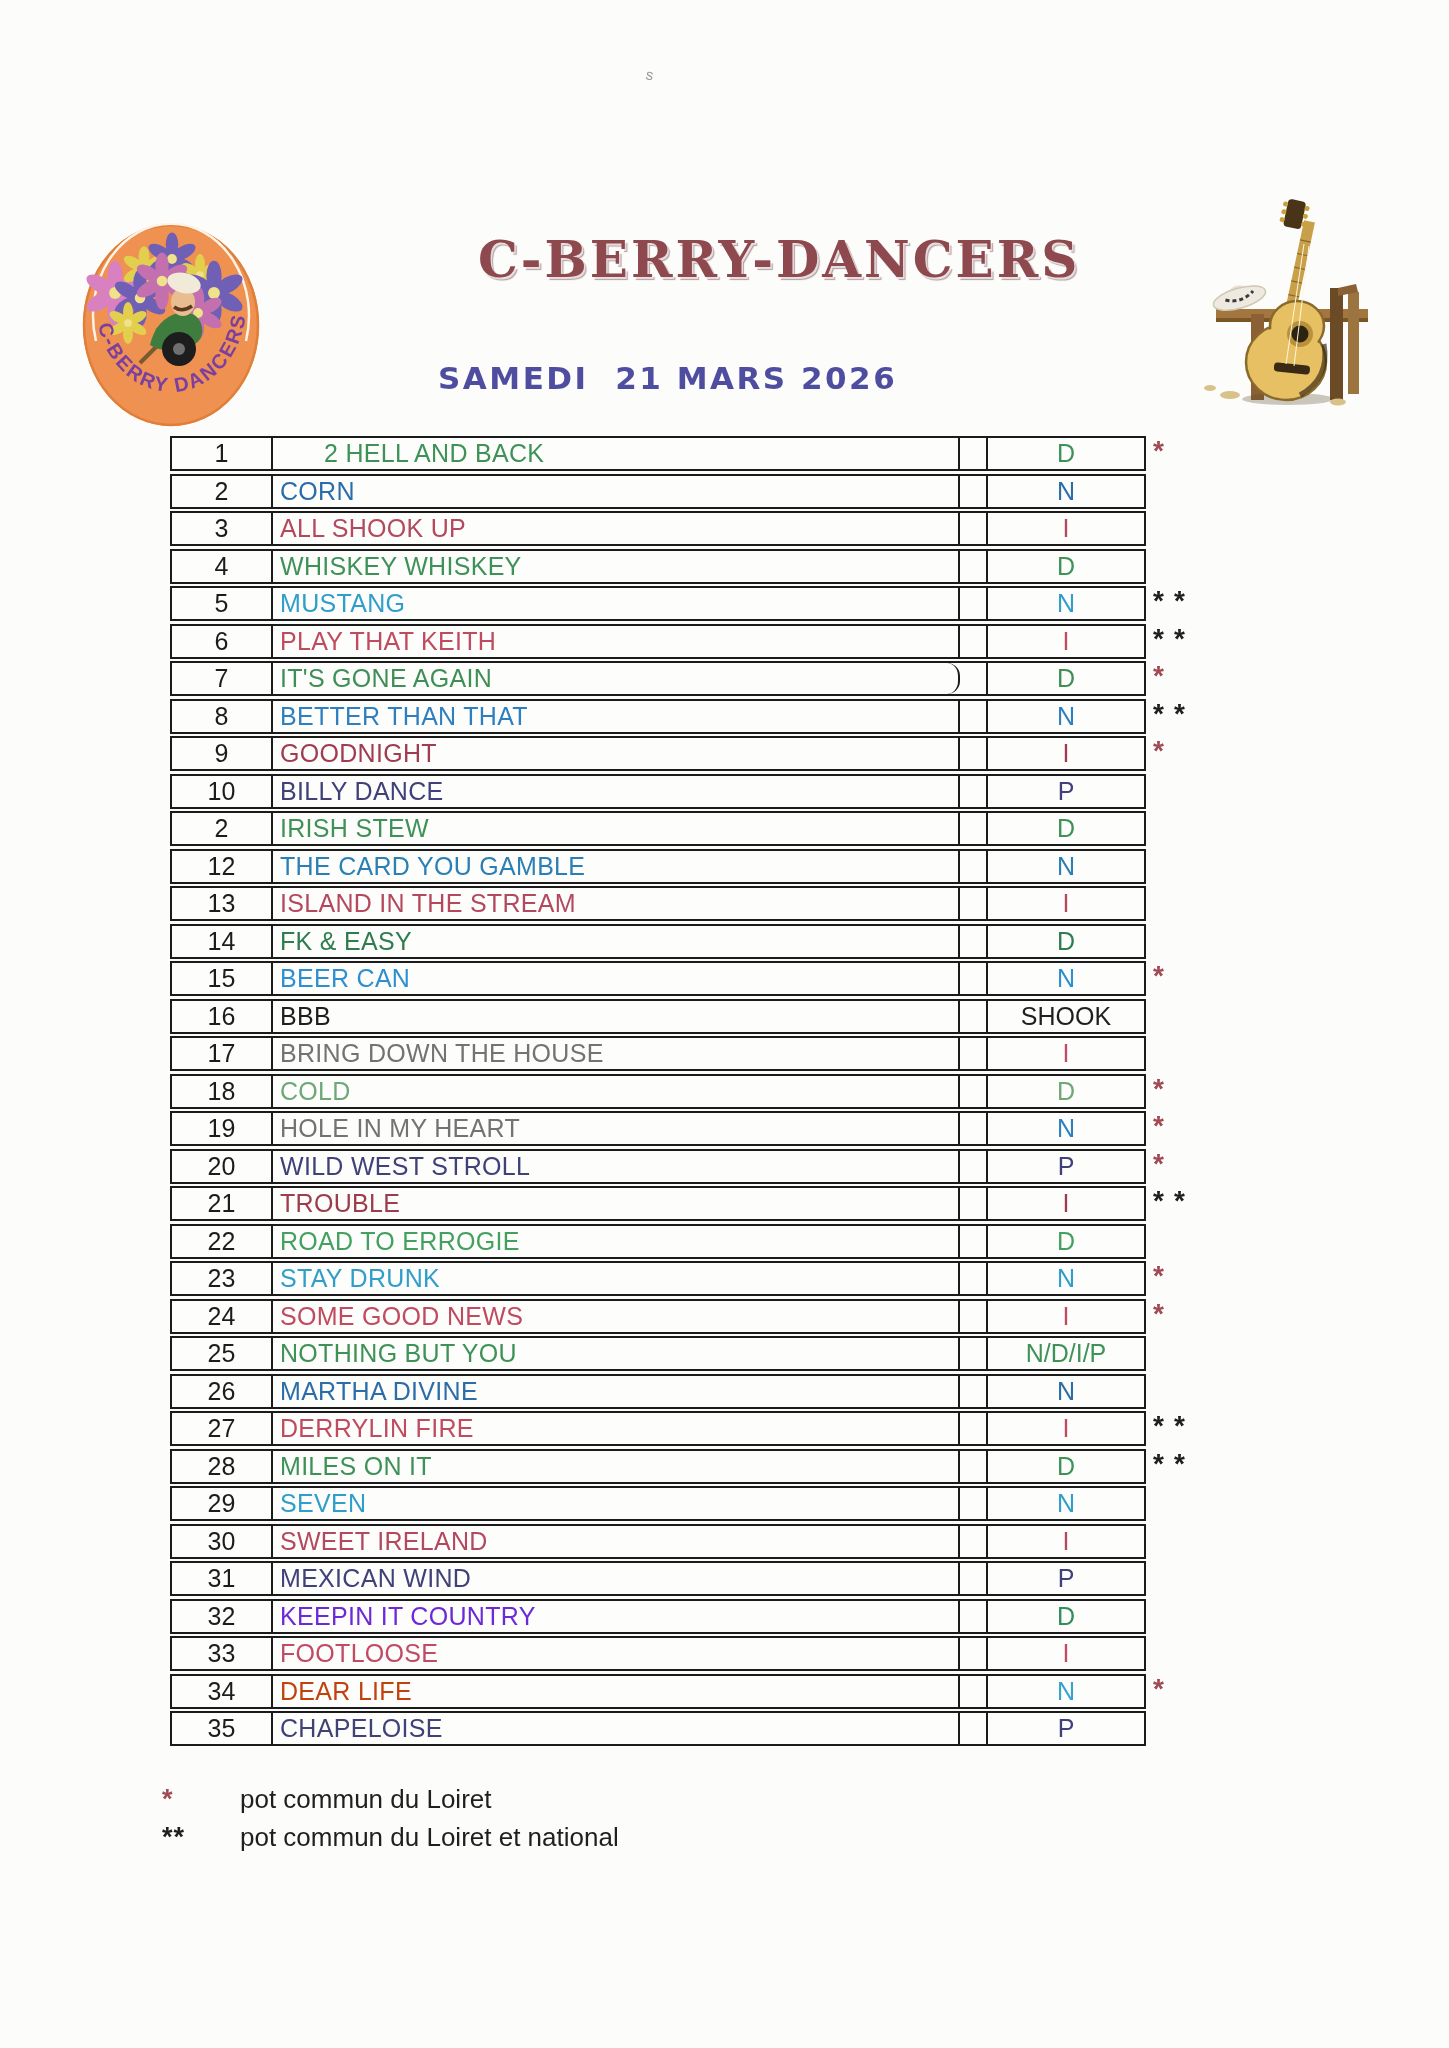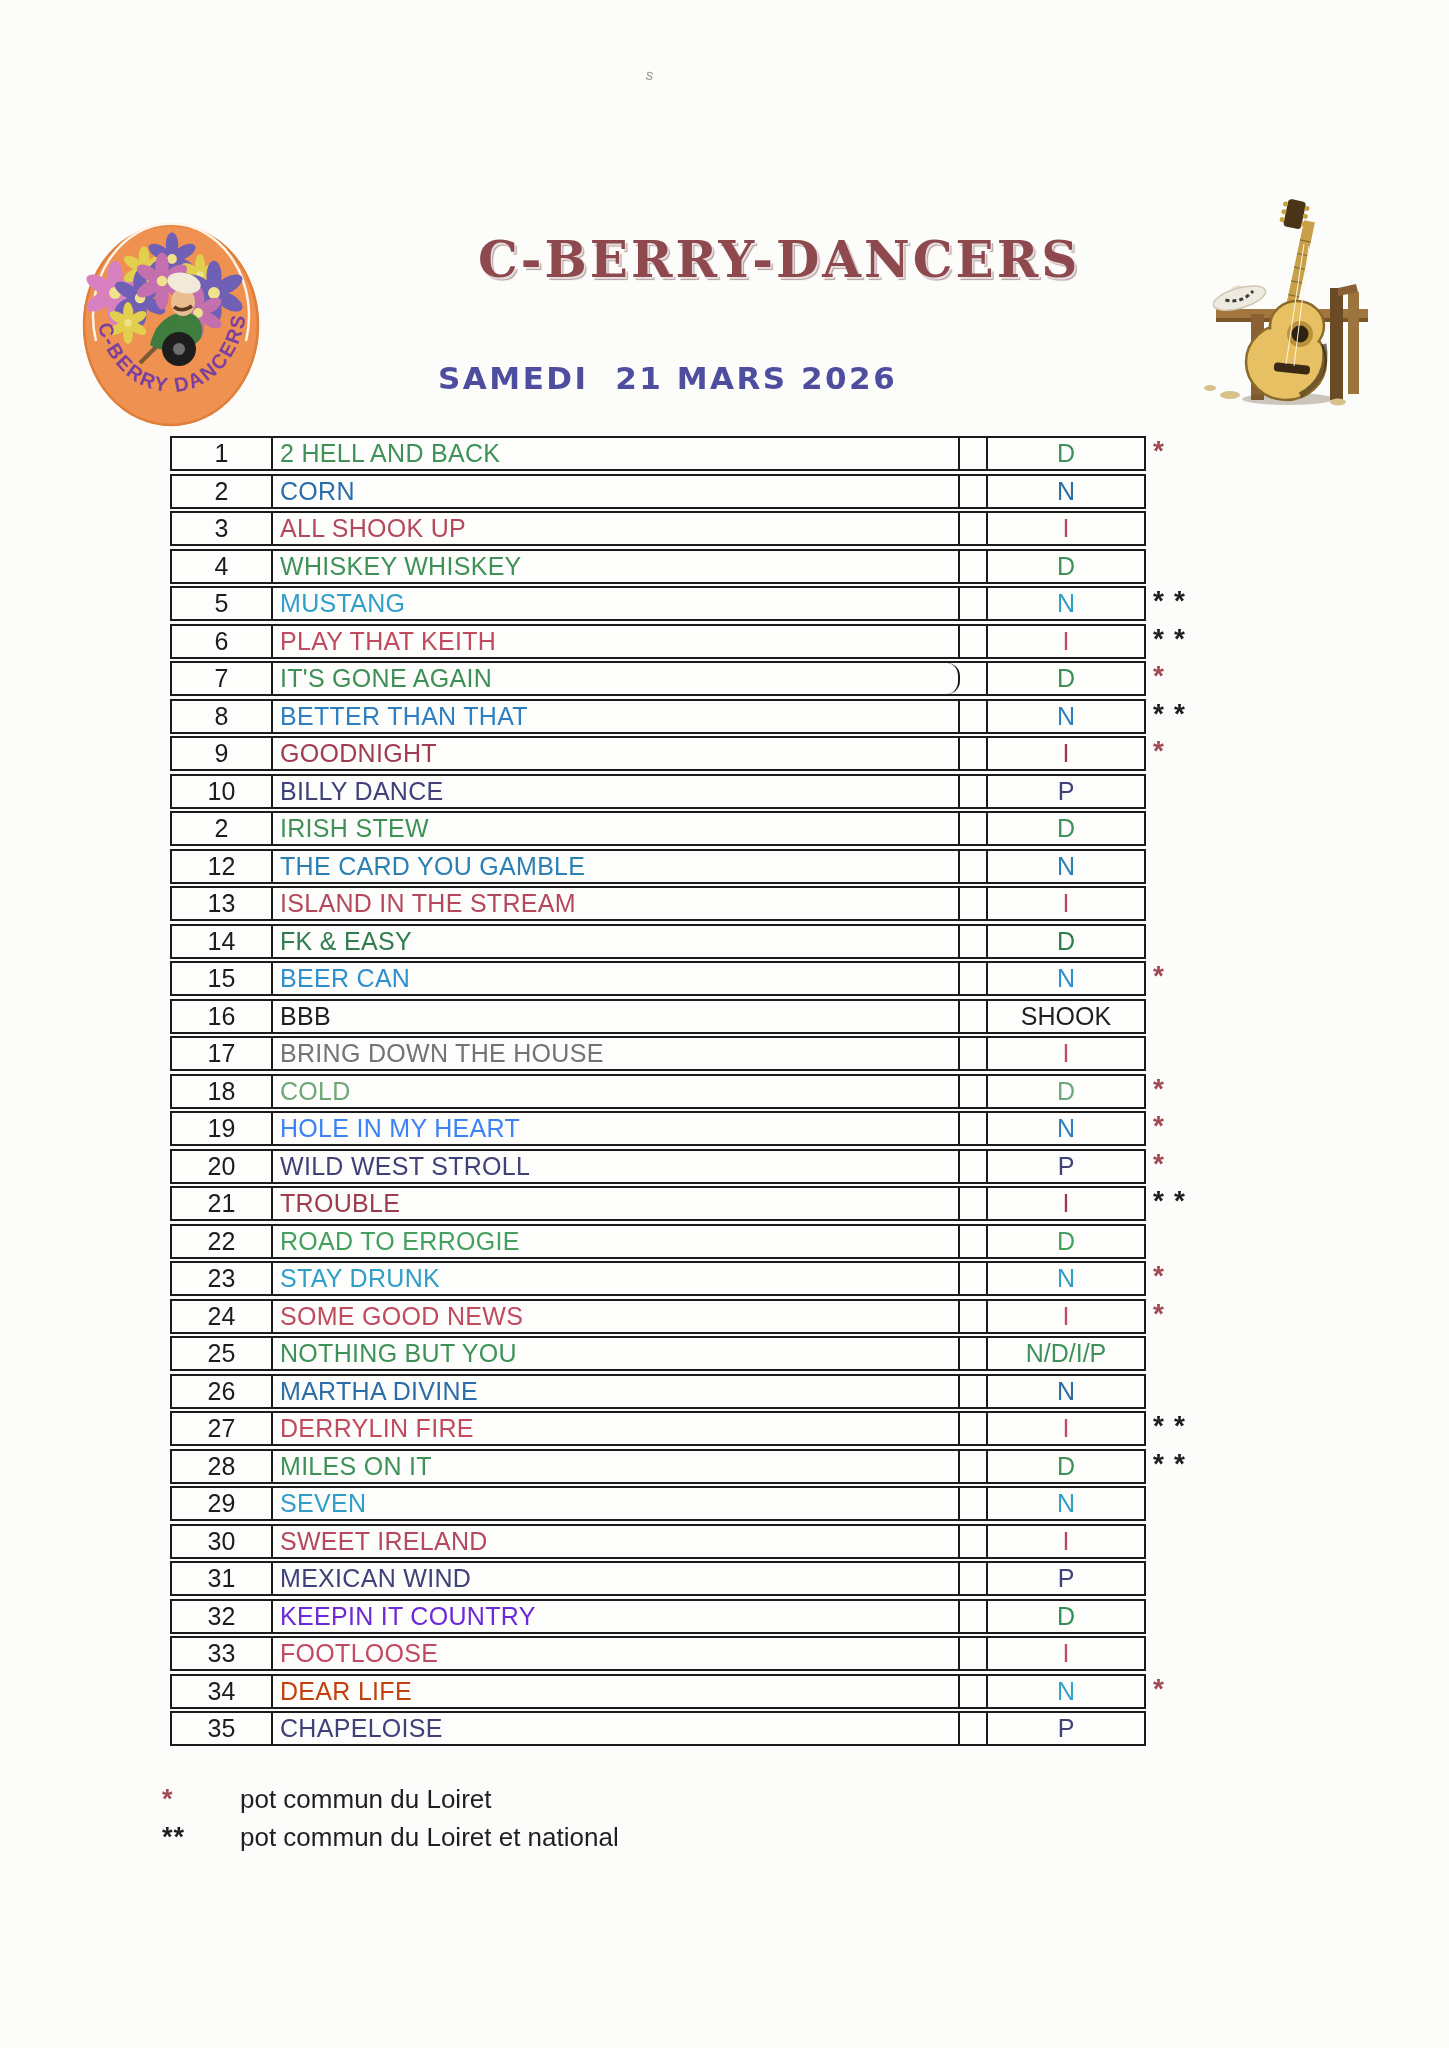--- a/index.html
+++ b/index.html
@@ -136,21 +136,21 @@
       <line x1="106" y1="174" x2="121" y2="54" stroke="#fff6e0" stroke-width="1"></line>
       <ellipse cx="42" cy="203" rx="10" ry="4" fill="#d8c28a"></ellipse>
       <ellipse cx="150" cy="210" rx="8" ry="3.5" fill="#d8c28a"></ellipse>
       <ellipse cx="22" cy="196" rx="6" ry="3" fill="#d8c28a"></ellipse>
     </g>
   </svg>
 
   <div class="ptable">
     <div class="row">
       <div class="cell num">1</div>
-      <div class="cell song" style="color: rgb(62, 146, 87);">2 HELL AND BACK</div>
+      <div class="cell song" style="color: rgb(62, 146, 87); margin-left: 44px;">2 HELL AND BACK</div>
       <div class="cell gap"></div>
       <div class="cell code" style="color: rgb(62, 146, 87);">D</div>
       <span class="marks"><span style="color: rgb(160, 74, 85);">*</span></span>
     </div>
 
     <div class="row">
       <div class="cell num">2</div>
       <div class="cell song" style="color: rgb(42, 109, 168);">CORN</div>
       <div class="cell gap"></div>
       <div class="cell code" style="color: rgb(42, 109, 168);">N</div>
@@ -280,21 +280,21 @@
     <div class="row">
       <div class="cell num">18</div>
       <div class="cell song" style="color: rgb(111, 168, 119);">COLD</div>
       <div class="cell gap"></div>
       <div class="cell code" style="color: rgb(111, 168, 119);">D</div>
       <span class="marks"><span style="color: rgb(160, 74, 85);">*</span></span>
     </div>
 
     <div class="row">
       <div class="cell num">19</div>
-      <div class="cell song" style="color: #3b82f6;">HOLE IN MY HEART</div>
+      <div class="cell song" style="color: #737373;">HOLE IN MY HEART</div>
       <div class="cell gap"></div>
       <div class="cell code" style="color: rgb(46, 127, 192);">N</div>
       <span class="marks"><span style="color: rgb(160, 74, 85);">*</span></span>
     </div>
 
     <div class="row">
       <div class="cell num">20</div>
       <div class="cell song" style="color: rgb(63, 65, 120);">WILD WEST STROLL</div>
       <div class="cell gap"></div>
       <div class="cell code" style="color: rgb(63, 65, 120);">P</div>

